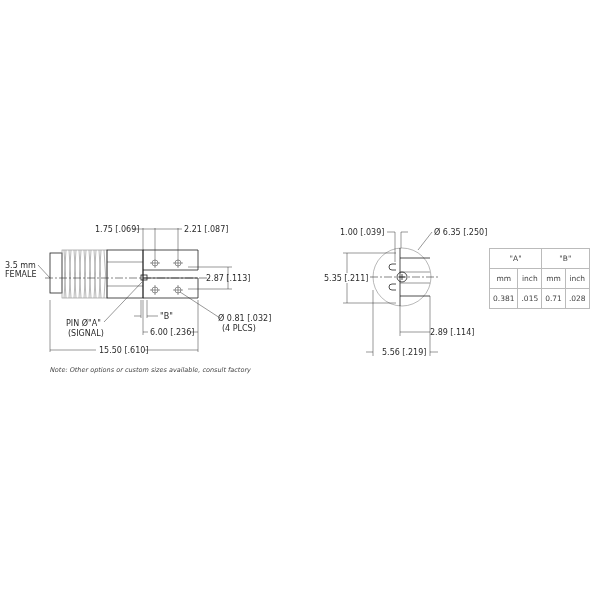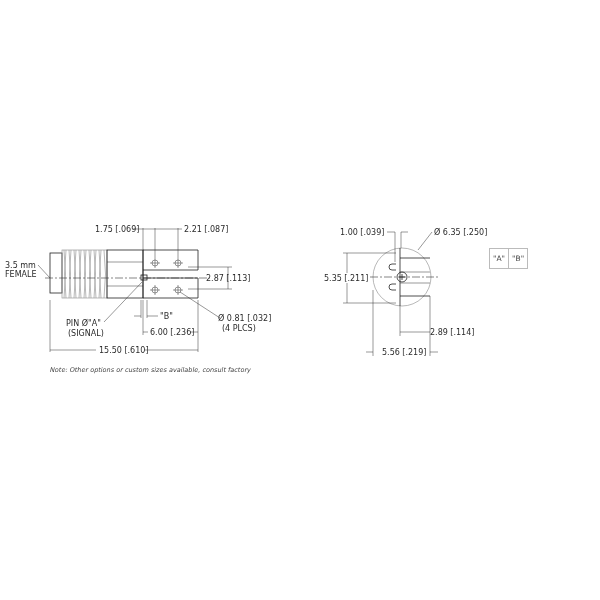--- a/index.html
+++ b/index.html
@@ -140,14 +140,26 @@
     <text class="dim" x="382" y="355"><tspan>5.56</tspan> [<tspan>.219</tspan>]</text>
   </g>
 </svg>
 
 <table class="tbl">
   <tbody>
       <tr>
     <td colspan="2">"A"</td>
     <td colspan="2">"B"</td>
   </tr>
+  <tr>
+    <td>mm</td>
+    <td>inch</td>
+    <td>mm</td>
+    <td>inch</td>
+  </tr>
+  <tr>
+    <td>0.381</td>
+    <td>.015</td>
+    <td>0.71</td>
+    <td>.028</td>
+  </tr>
 </tbody>
   </table>
 
 </body></html>

